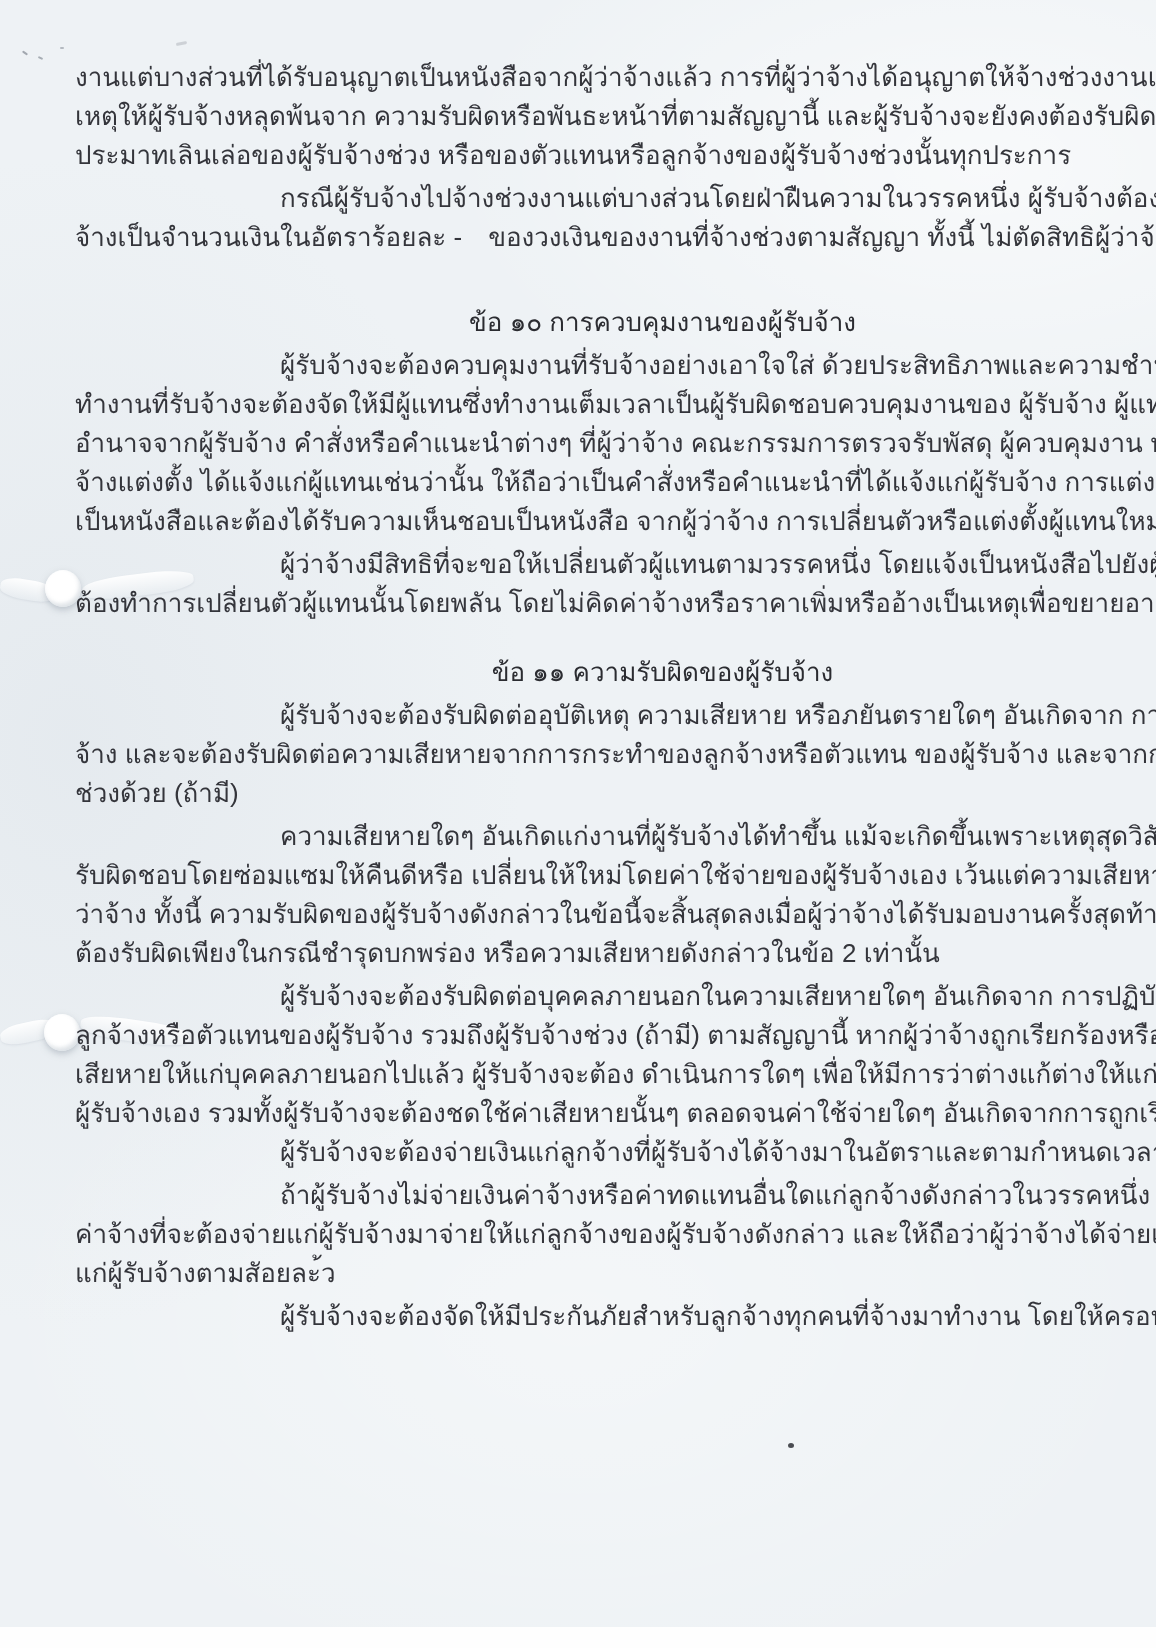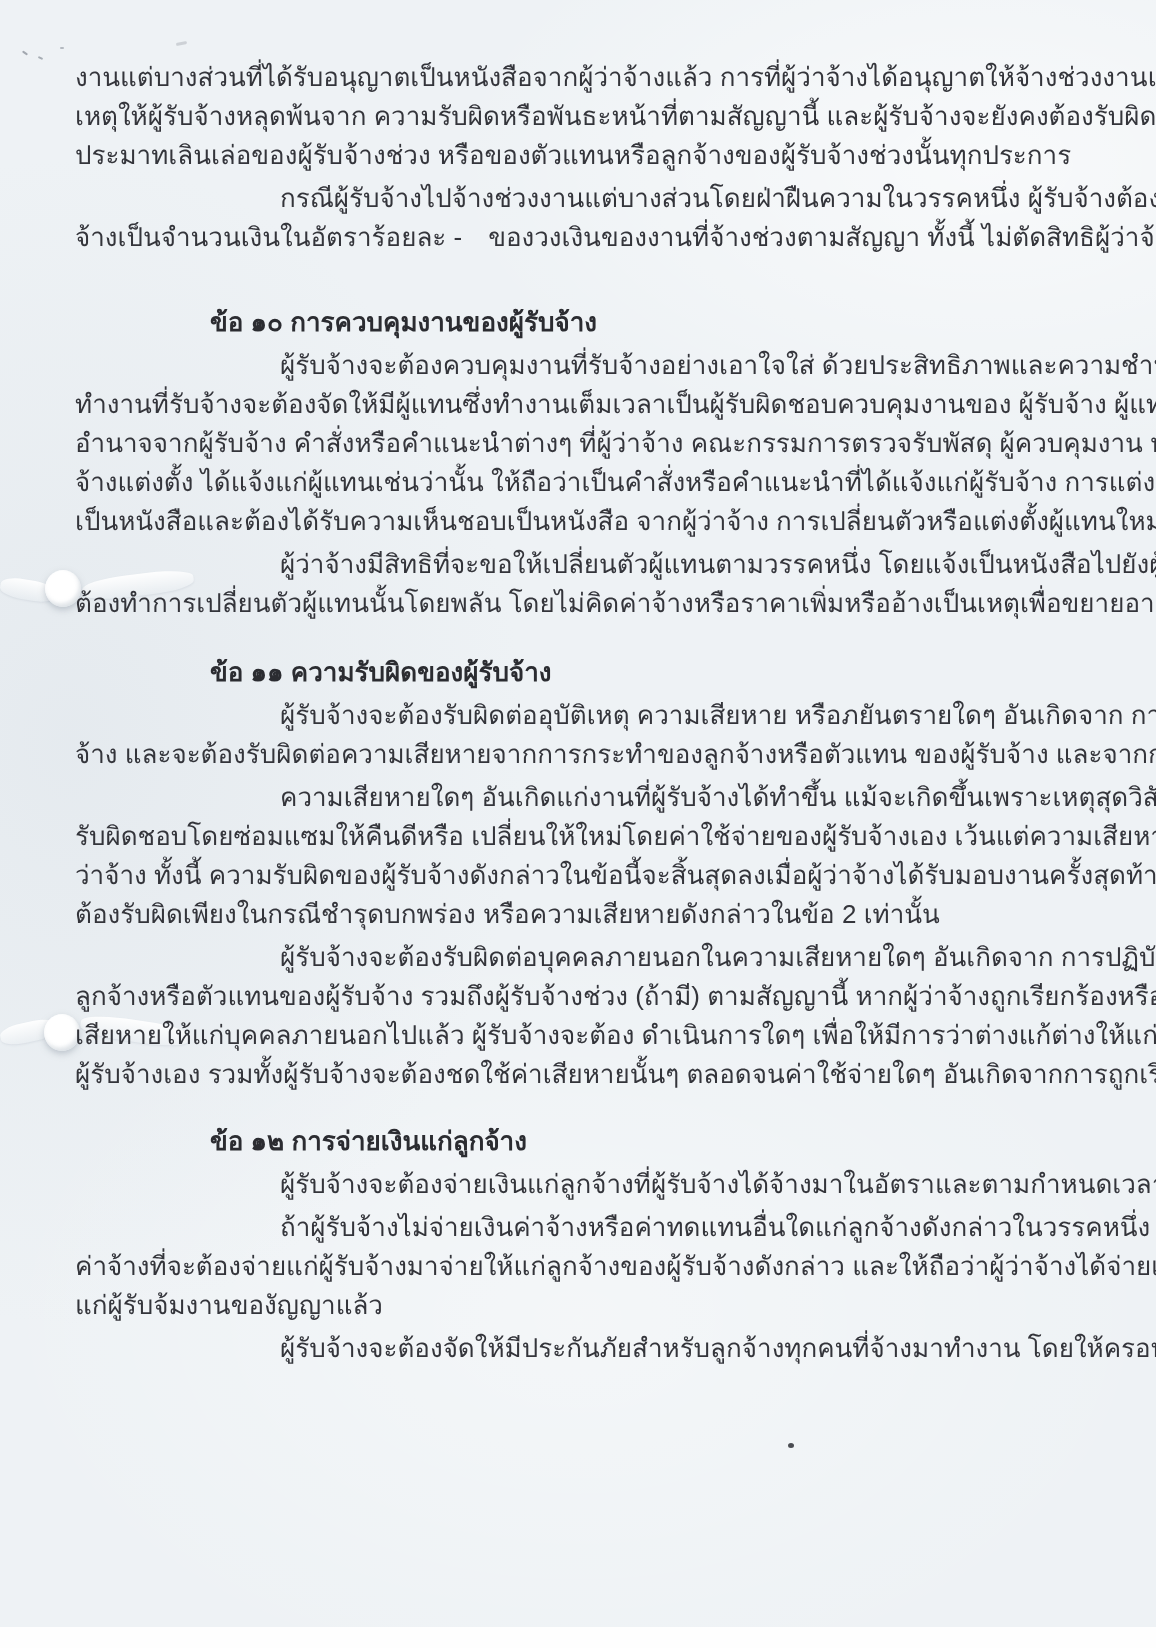--- a/index.html
+++ b/index.html
@@ -19,21 +19,21 @@
   .content{
     position:absolute;left:75px;top:58px;width:1040px;
     font-size:26px;color:#34353b;letter-spacing:0;
   }
   .line{line-height:39px;white-space:nowrap;}
   .para{margin:0;}
   .para + .para{margin-top:4px;}
   .indent{padding-left:205px;}
   .heading{
     margin:46px 0 4px 135px;line-height:39px;white-space:nowrap;
-    font-weight:700;color:#2b2c31;
+    font-weight:400;color:#2b2c31;text-align:center;
   }
   .heading.h11{margin-top:30px;}
   .heading.h12{margin-top:28px;}
   
   .edge-strip{
     position:absolute;left:0;right:0;bottom:0;height:21px;background:#fefefe;
   }
   
   .bump{
     position:absolute;width:36px;height:37px;border-radius:50%;
@@ -104,44 +104,44 @@
         <div class="line indent">ผู้ว่าจ้างมีสิทธิที่จะขอให้เปลี่ยนตัวผู้แทนตามวรรคหนึ่ง โดยแจ้งเป็นหนังสือไปยังผู้รับจ้าง และผู้รับจ้างจะ</div>
         <div class="line">ต้องทำการเปลี่ยนตัวผู้แทนนั้นโดยพลัน โดยไม่คิดค่าจ้างหรือราคาเพิ่มหรืออ้างเป็นเหตุเพื่อขยายอายุสัญญาอันเนื่องมาจากเหตุนี้</div>
       </div>
     </section>
 
     <section>
       <div class="heading h11">ข้อ ๑๑ ความรับผิดของผู้รับจ้าง</div>
       <div class="para">
         <div class="line indent">ผู้รับจ้างจะต้องรับผิดต่ออุบัติเหตุ ความเสียหาย หรือภยันตรายใดๆ อันเกิดจาก การปฏิบัติงานของผู้รับ</div>
         <div class="line">จ้าง และจะต้องรับผิดต่อความเสียหายจากการกระทำของลูกจ้างหรือตัวแทน ของผู้รับจ้าง และจากการปฏิบัติงานของผู้รับจ้าง</div>
+        <div class="line">ช่วงด้วย (ถ้ามี)</div>
       </div>
       <div class="para">
         <div class="line indent">ความเสียหายใดๆ อันเกิดแก่งานที่ผู้รับจ้างได้ทำขึ้น แม้จะเกิดขึ้นเพราะเหตุสุดวิสัย ก็ตาม ผู้รับจ้างจะต้อง</div>
         <div class="line">รับผิดชอบโดยซ่อมแซมให้คืนดีหรือ เปลี่ยนให้ใหม่โดยค่าใช้จ่ายของผู้รับจ้างเอง เว้นแต่ความเสียหายนั้นเกิดจากความผิดของผู้</div>
         <div class="line">ว่าจ้าง ทั้งนี้ ความรับผิดของผู้รับจ้างดังกล่าวในข้อนี้จะสิ้นสุดลงเมื่อผู้ว่าจ้างได้รับมอบงานครั้งสุดท้าย ซึ่งหลังจากนั้นผู้รับจ้างคง</div>
         <div class="line">ต้องรับผิดเพียงในกรณีชำรุดบกพร่อง หรือความเสียหายดังกล่าวในข้อ 2 เท่านั้น</div>
       </div>
       <div class="para">
         <div class="line indent">ผู้รับจ้างจะต้องรับผิดต่อบุคคลภายนอกในความเสียหายใดๆ อันเกิดจาก การปฏิบัติงานของผู้รับจ้าง หรือ</div>
         <div class="line">ลูกจ้างหรือตัวแทนของผู้รับจ้าง รวมถึงผู้รับจ้างช่วง (ถ้ามี) ตามสัญญานี้ หากผู้ว่าจ้างถูกเรียกร้องหรือฟ้องร้องหรือต้องชดใช้ค่า</div>
         <div class="line">เสียหายให้แก่บุคคลภายนอกไปแล้ว ผู้รับจ้างจะต้อง ดำเนินการใดๆ เพื่อให้มีการว่าต่างแก้ต่างให้แก่ผู้ว่าจ้างโดยค่าใช้จ่ายของ</div>
         <div class="line">ผู้รับจ้างเอง รวมทั้งผู้รับจ้างจะต้องชดใช้ค่าเสียหายนั้นๆ ตลอดจนค่าใช้จ่ายใดๆ อันเกิดจากการถูกเรียกร้องหรือถูกฟ้องร้องให้แก่</div>
       </div>
     </section>
 
     <section>
-      <div class="heading h12">ข้อ ๑๒ การจ่ายเงินแก่ลูกจ้าง</div>
       <div class="para">
         <div class="line indent">ผู้รับจ้างจะต้องจ่ายเงินแก่ลูกจ้างที่ผู้รับจ้างได้จ้างมาในอัตราและตามกำหนดเวลา ที่ผู้รับจ้างได้ตกลงหรือ</div>
       </div>
       <div class="para">
         <div class="line indent">ถ้าผู้รับจ้างไม่จ่ายเงินค่าจ้างหรือค่าทดแทนอื่นใดแก่ลูกจ้างดังกล่าวในวรรคหนึ่ง ผู้ว่าจ้างมีสิทธิที่จะเอาเงิน</div>
         <div class="line">ค่าจ้างที่จะต้องจ่ายแก่ผู้รับจ้างมาจ่ายให้แก่ลูกจ้างของผู้รับจ้างดังกล่าว และให้ถือว่าผู้ว่าจ้างได้จ่ายเงินจำนวนนั้นเป็นค่าจ้างให้</div>
-        <div class="line">แก่ผู้รับจ้มงานของัญญาแล้ว</div>
+        <div class="line">แก่ผู้รับจ้างตามสัอยละ้ว</div>
       </div>
       <div class="para">
         <div class="line indent">ผู้รับจ้างจะต้องจัดให้มีประกันภัยสำหรับลูกจ้างทุกคนที่จ้างมาทำงาน โดยให้ครอบคลุมถึงความรับผิดทั้ง</div>
       </div>
     </section>
 
   </div>
 </div>
 
 </body></html>

